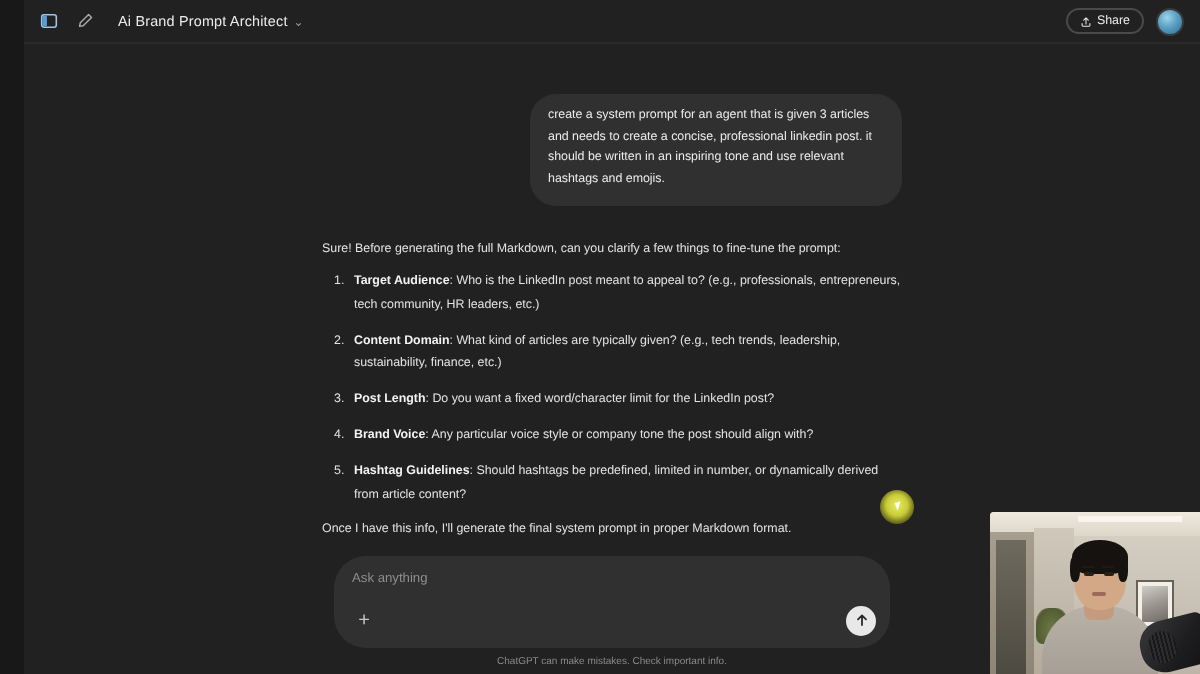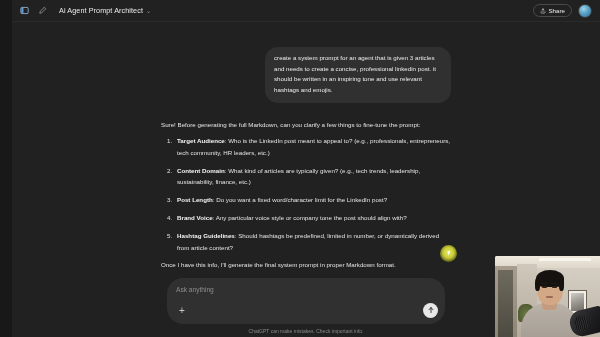--- a/index.html
+++ b/index.html
@@ -339,21 +339,21 @@
         <svg width="9" height="9" viewBox="0 0 16 16" fill="none">
           <rect x="1.5" y="2.5" width="13" height="11" rx="2" stroke="#9fc5e8" stroke-width="1.4"></rect>
           <rect x="2.2" y="3.2" width="4" height="9.6" rx="1.2" fill="#5b9bd5"></rect>
         </svg>
       </div>
       <div class="hdr-icon">
         <svg width="9" height="9" viewBox="0 0 16 16" fill="none">
           <path d="M11.2 2.2l2.6 2.6-7.4 7.4-3.2.6.6-3.2 7.4-7.4z" stroke="#a8a8a8" stroke-width="1.3" stroke-linejoin="round"></path>
         </svg>
       </div>
-      <div class="hdr-title">Ai Agent Prompt Architect</div>
+      <div class="hdr-title">Ai Brand Prompt Architect</div>
       <div class="hdr-caret">⌄</div>
 
       <div class="hdr-spacer"></div>
 
       <div class="share-btn">
         <span>
           <svg width="6" height="6" viewBox="0 0 16 16" fill="none" style="display:block">
             <path d="M8 10.5V2.5M8 2.5L5 5.5M8 2.5l3 3" stroke="#ececec" stroke-width="1.4" stroke-linecap="round" stroke-linejoin="round"></path>
             <path d="M2.8 10v2.4a1.2 1.2 0 001.2 1.2h8a1.2 1.2 0 001.2-1.2V10" stroke="#ececec" stroke-width="1.4" stroke-linecap="round"></path>
           </svg>

